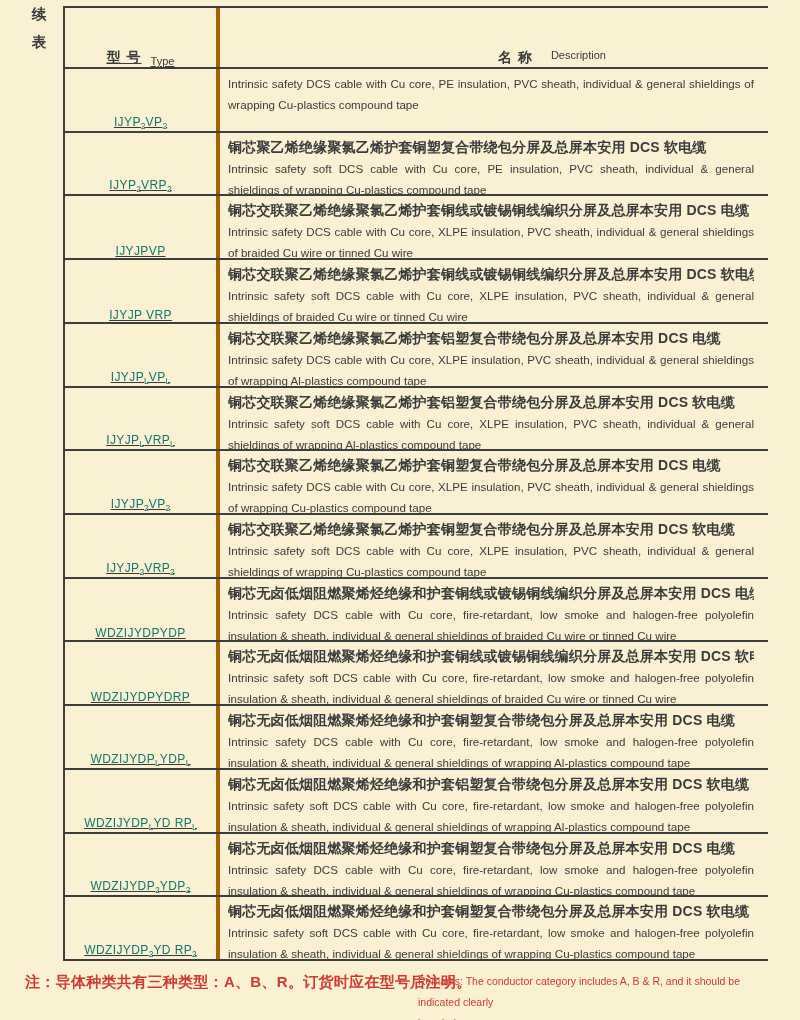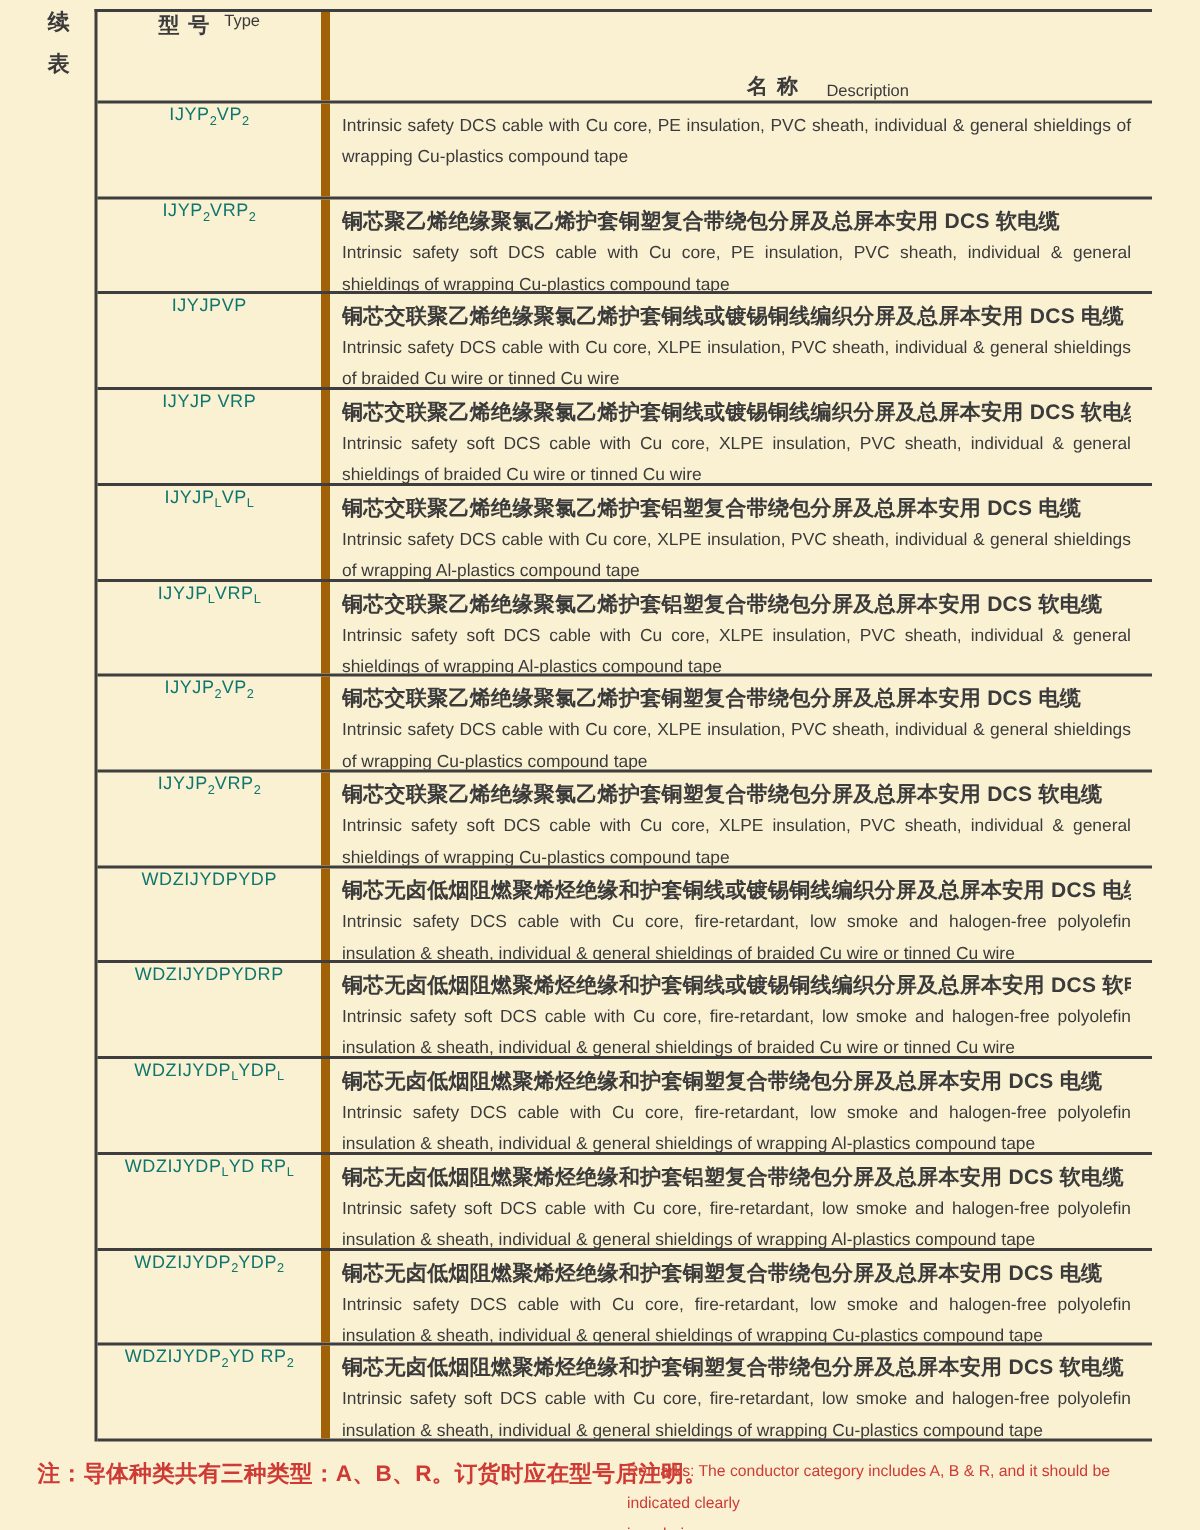--- a/index.html
+++ b/index.html
@@ -25,29 +25,29 @@
     border-top:2px solid #3E3E3E;
     border-left:2px solid #3E3E3E;
     display:flex; flex-direction:column;
   }
   .thead { flex:0 0 29px; display:flex; border-bottom:2px solid #3E3E3E; }
   .tbody { flex:1 1 auto; display:flex; flex-direction:column; min-height:0; }
   .tr    { flex:1 1 0; display:flex; border-bottom:2px solid #3E3E3E; min-height:0; }
 
   .col-type {
     flex:0 0 155px; width:155px;
-    border-right:6px solid #a16207;
-    display:flex; align-items:flex-start; justify-content:center;
+    border-right:4px solid #a16207;
+    display:flex; align-items:flex-end; justify-content:center;text-decoration:underline;
   }
   .col-desc { flex:1 1 auto; min-width:0; }
 
   
   .thead .col-type { gap:9px; }
   .thead .col-desc {
-    display:flex; align-items:flex-end; justify-content:center;
+    display:flex; align-items:flex-start; justify-content:center;
     gap:18px; padding-left:116px;margin-top:41px;
   }
   .th-zh { font-size:14px; font-weight:bold; letter-spacing:1px; white-space:nowrap; }
   .th-en { font-size:11px; }
 
   
   .code { font-size:12px; letter-spacing:0.4px; color:#0f766e; white-space:pre; }
   .code .sub { font-size:8.5px; vertical-align:-3px; letter-spacing:0; }
 
   .tr .col-desc { padding:4px 14px 0 8px; overflow:hidden; }

